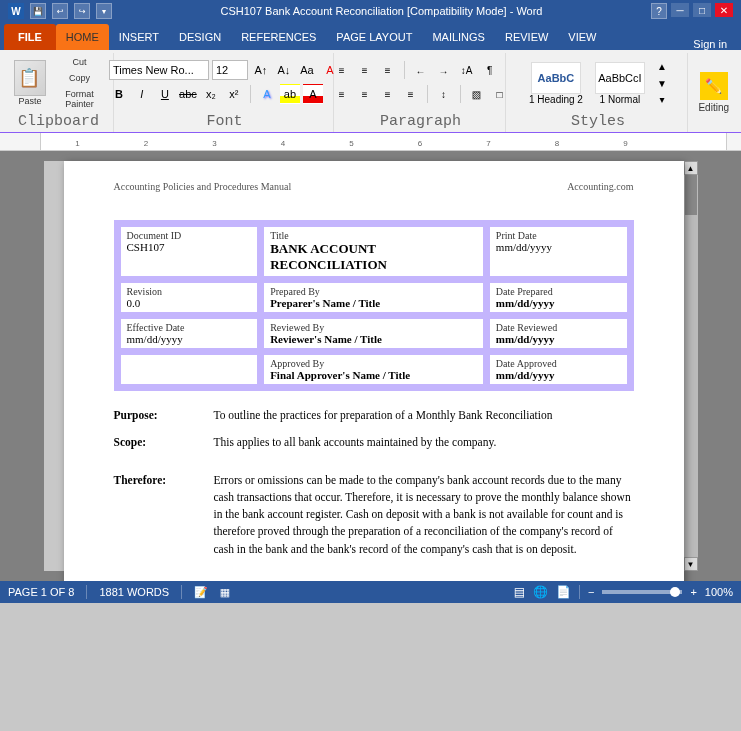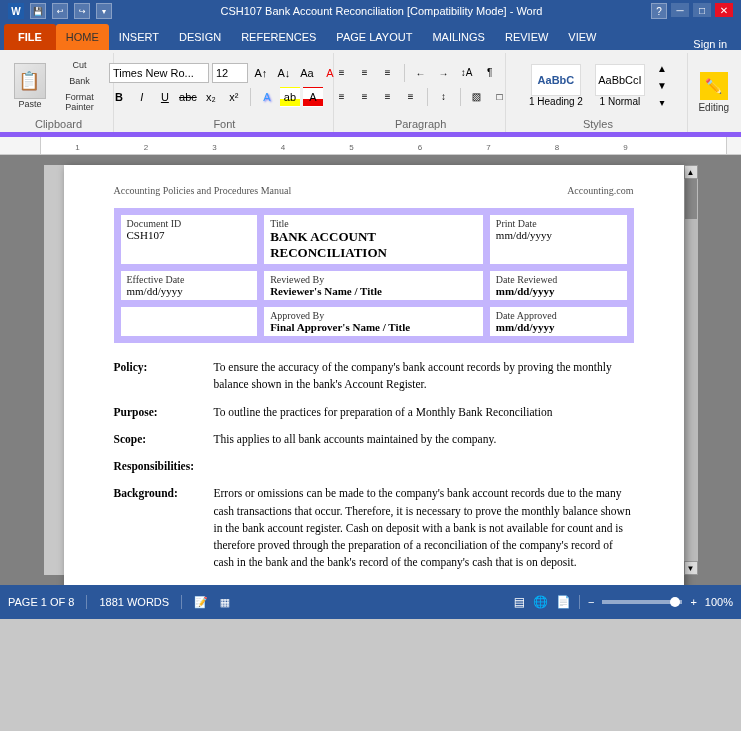--- a/index.html
+++ b/index.html
@@ -19,21 +19,21 @@
     }
     #title-bar-left { display: flex; align-items: center; gap: 6px; }
     #title-bar-center { flex: 1; text-align: center; font-size: 11px; }
     #title-bar-right { display: flex; gap: 4px; }
     .title-btn { width: 18px; height: 14px; background: rgba(255,255,255,0.15); border: none; color: white; font-size: 10px; display: flex; align-items: center; justify-content: center; cursor: pointer; }
 
     
     .qa-icon { width: 16px; height: 16px; background: rgba(255,255,255,0.2); border: 1px solid rgba(255,255,255,0.3); font-size: 8px; display: flex; align-items: center; justify-content: center; color: white; cursor: pointer; }
 
     
-    #ribbon { background: #f1f1f1; border-bottom: 5px solid #8b5cf6; }
+    #ribbon { background: #f1f1f1; border-bottom: 1px solid #8b5cf6; }
 
     
     #tab-bar {
       display: flex;
       align-items: flex-end;
       background: #2b579a;
       height: 28px;
       padding: 0 4px;
     }
     .ribbon-tab {
@@ -73,22 +73,22 @@
     .ribbon-group {
       display: flex;
       flex-direction: column;
       align-items: center;
       border-right: 1px solid #ddd;
       padding: 2px 6px 2px;
       min-width: 50px;
     }
     .ribbon-group:last-child { border-right: none; }
     .ribbon-group-label {
-      font-family: Liberation Sans, sans-serif;
-      font-size: 11px;
+      font-family: Liberation Mono, monospace;
+      font-size: 15px;
       color: #666;
       margin-top: auto;
       padding-top: 2px;
       text-align: center;
     }
     .ribbon-group-content { display: flex; align-items: center; flex: 1; gap: 2px; }
 
     
     .paste-btn {
       display: flex;
@@ -255,21 +255,21 @@
       font-size: 11.5px;
       position: relative;
     }
 
     .page-header {
       text-align: center;
       font-size: 10px;
       color: #555;
       display: flex;
       justify-content: space-between;
-      margin-bottom: 12px;
+      margin-bottom: 28px;
       gap: 29px;
     }
 
     
     .doc-table {
       width: 100%;
       border-collapse: collapse;
       margin-bottom: 16px;
       font-size: 11px;
     }
@@ -298,21 +298,21 @@
       font-size: 11.5px;
     }
     .section-content { flex: 1; font-size: 11.5px; line-height: 1.5; }
     .section-content p { margin-bottom: 8px; }
     .underline { text-decoration: underline; }
 
     
     #status-bar {
       background: #2b579a;
       color: white;
-      height: 34px;
+      height: 22px;
       display: flex;
       align-items: center;
       padding: 0 8px;
       font-family: 'Segoe UI', Arial, sans-serif;
       font-size: 11px;
       justify-content: space-between;
     }
     #status-left { display: flex; gap: 12px; align-items: center; }
     #status-right { display: flex; gap: 8px; align-items: center; }
     .status-divider { width: 1px; height: 14px; background: rgba(255,255,255,0.3); }
@@ -396,21 +396,21 @@
   <div id="ribbon-content">
 
     <div class="ribbon-group">
       <div class="ribbon-group-content">
         <div class="paste-btn">
           <div class="paste-icon">📋</div>
           <div class="paste-label">Paste</div>
         </div>
         <div class="clipboard-sub">
           <button class="small-btn">Cut</button>
-          <button class="small-btn">Bank</button>
+          <button class="small-btn">Copy</button>
           <button class="small-btn">Format Painter</button>
         </div>
       </div>
       <div class="ribbon-group-label">Clipboard</div>
     </div>
 
     <div class="ribbon-group font-group">
       <div style="display:flex; flex-direction:column; gap:2px; flex:1; justify-content:center;">
         <div class="font-row">
           <input type="text" class="font-select" value="Times New Ro..." style="">
@@ -530,20 +530,34 @@
             <div class="field-label">Title</div>
             <div class="title-cell">BANK ACCOUNT RECONCILIATION</div>
           </td>
           <td style="width:28%;">
             <div class="field-label">Print Date</div>
             <div>mm/dd/yyyy</div>
           </td>
         </tr>
         <tr>
           <td>
+            <div class="field-label">Revision</div>
+            <div>0.0</div>
+          </td>
+          <td>
+            <div class="field-label">Prepared By</div>
+            <div class="field-value">Preparer's Name / Title</div>
+          </td>
+          <td>
+            <div class="field-label">Date Prepared</div>
+            <div class="field-value">mm/dd/yyyy</div>
+          </td>
+        </tr>
+        <tr>
+          <td>
             <div class="field-label">Effective Date</div>
             <div>mm/dd/yyyy</div>
           </td>
           <td>
             <div class="field-label">Reviewed By</div>
             <div class="field-value">Reviewer's Name / Title</div>
           </td>
           <td>
             <div class="field-label">Date Reviewed</div>
             <div class="field-value">mm/dd/yyyy</div>
@@ -558,41 +572,36 @@
           <td>
             <div class="field-label">Date Approved</div>
             <div class="field-value">mm/dd/yyyy</div>
           </td>
         </tr>
       </tbody>
         </table>
 
       <div class="doc-body">
 
-        <div class="section-row">
-          <div class="section-label">Policy:</div>
-          <div class="section-content">To ensure the accuracy of the company's bank account records by proving the monthly balance shown in the bank's Account Register.</div>
-        </div>
 
         <div class="section-row">
           <div class="section-label">Purpose:</div>
           <div class="section-content">To outline the practices for preparation of a Monthly Bank Reconciliation</div>
         </div>
 
         <div class="section-row">
           <div class="section-label">Scope:</div>
           <div class="section-content">This applies to all bank accounts maintained by the company.</div>
         </div>
 
         <div class="section-row">
-          <div class="section-label">Responsibilities:</div>
         </div>
 
         <div class="section-row">
-          <div class="section-label">Background:</div>
+          <div class="section-label">Therefore:</div>
           <div class="section-content">Errors or omissions can be made to the company's bank account records due to the many cash transactions that occur.  Therefore, it is necessary to prove the monthly balance shown in the bank account register.  Cash on deposit with a bank is not available for count and is therefore proved through the preparation of a reconciliation of the company's record of cash in the bank and the bank's record of the company's cash that is on deposit.</div>
         </div>
 
       </div>
     </div>
 
     <div style="width:14px; background:#c8c8c8; height:100%; display:flex; flex-direction:column;">
       <div style="width:14px; height:14px; background:#ddd; border:1px solid #999; display:flex; align-items:center; justify-content:center; font-size:8px;">▲</div>
       <div style="flex:1; background:#bbb;">
         <div style="width:12px; height:40px; background:#888; margin:0 1px;"></div>

